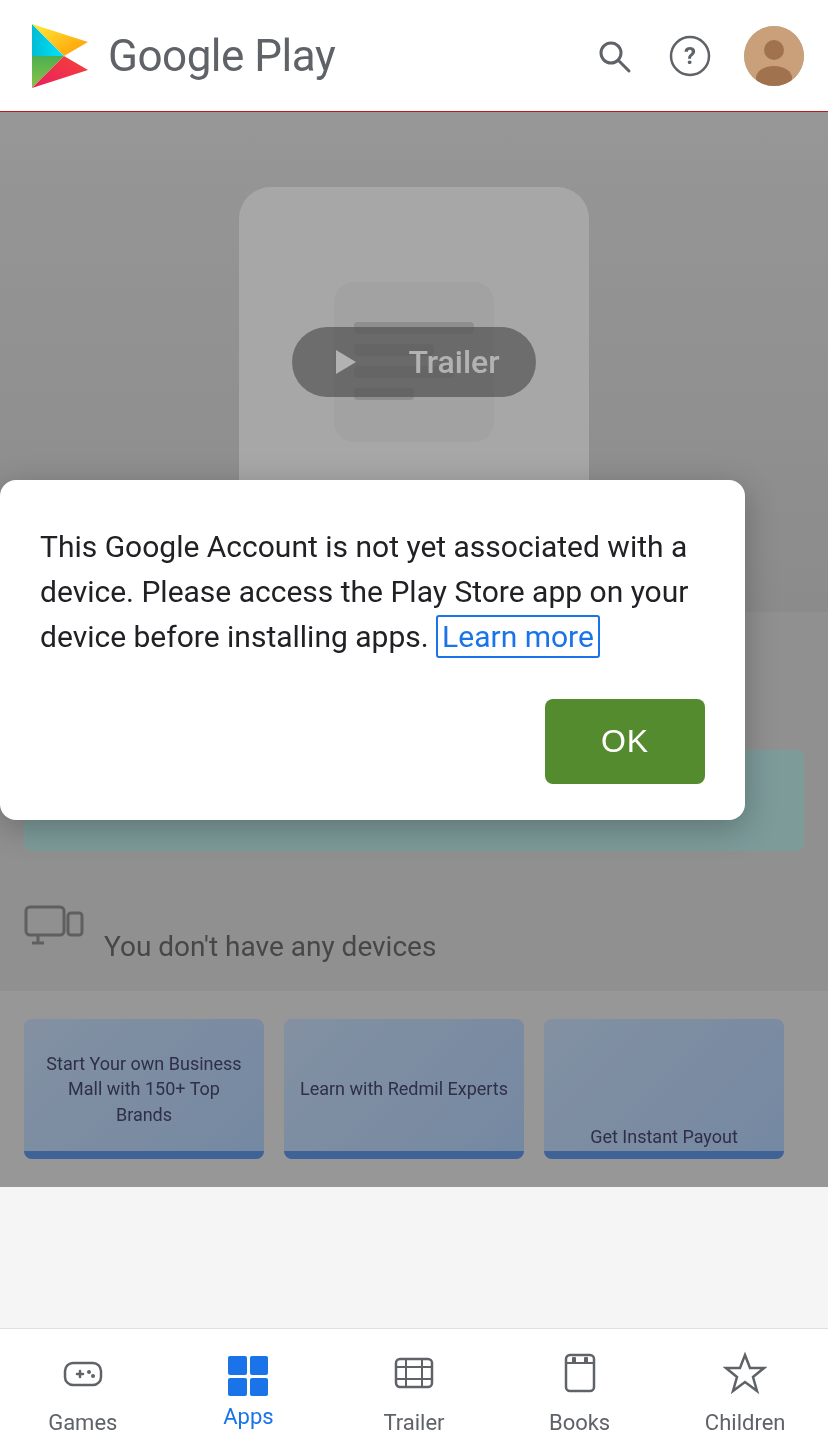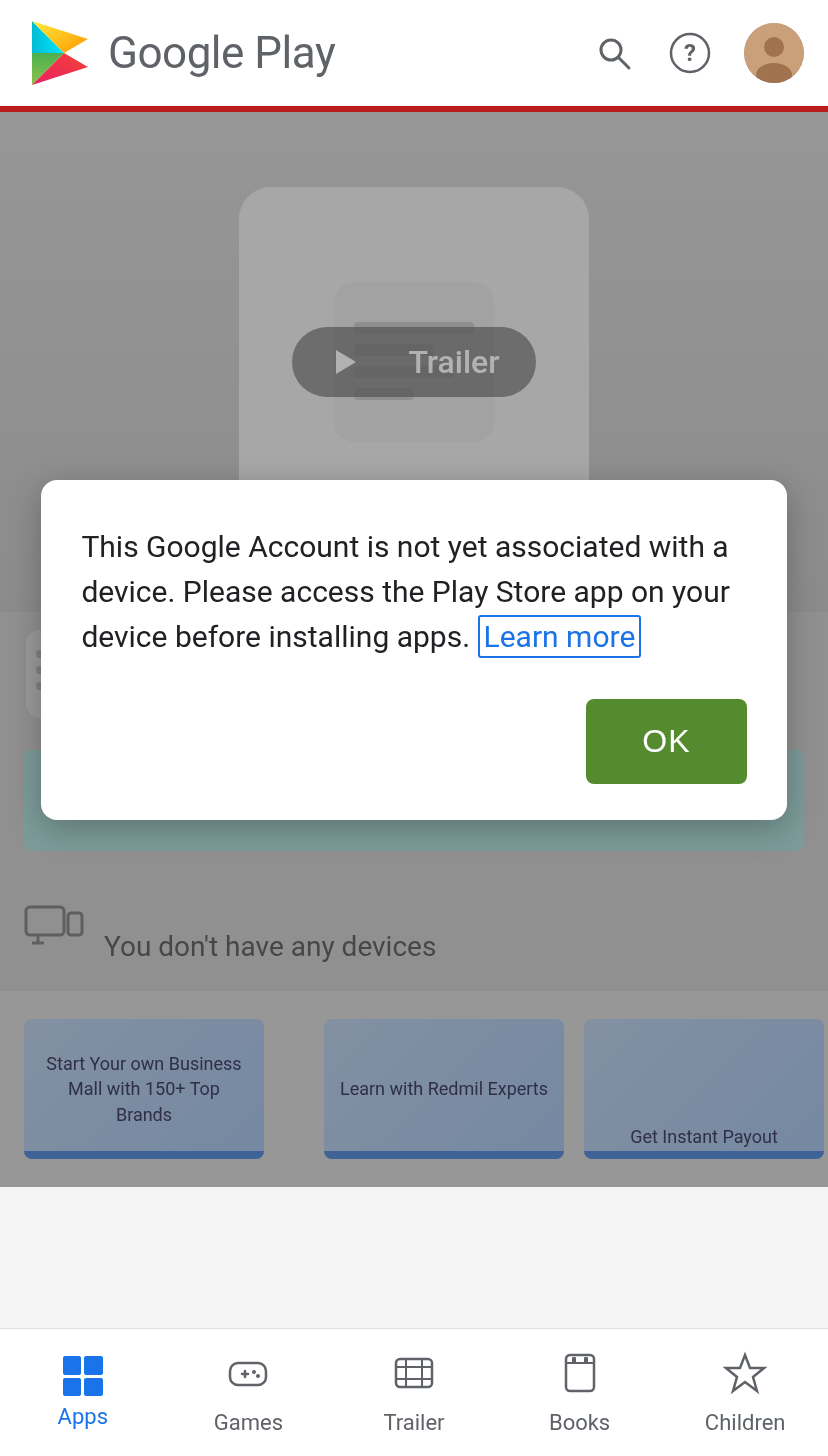--- a/index.html
+++ b/index.html
@@ -13,21 +13,21 @@
       overflow-x: hidden;
     }
 
     
     .header {
       display: flex;
       align-items: center;
       background: #fff;
       padding: 0 24px;
       height: 112px;
-      border-bottom: 6px solid #b91c1c;
+      border-bottom: 1px solid #b91c1c;
       position: relative;
       z-index: 10;
     }
     .header-logo {
       display: flex;
       align-items: center;
       gap: 12px;
     }
     .play-triangle {
       width: 72px;
@@ -183,21 +183,20 @@
       height: 140px;
       border-radius: 8px;
       overflow: hidden;
       position: relative;
     }
     .screenshot-thumb-1 {
       background: linear-gradient(135deg, #bbcfe8 0%, #a8c4e8 100%);
     }
     .screenshot-thumb-2 {
       background: linear-gradient(135deg, #bbcfe8 0%, #a8c4e8 100%);
-      margin-left: 40px;
     }
     .screenshot-thumb-3 {
       background: linear-gradient(135deg, #bbcfe8 0%, #a8c4e8 100%);
     }
     .screenshot-bar {
       position: absolute;
       bottom: 0;
       left: 0;
       right: 0;
       height: 8px;
@@ -266,21 +265,20 @@
 
     
     .dialog-container {
       position: absolute;
       top: 0;
       left: 0;
       right: 0;
       bottom: 0;
       display: flex;
       align-items: center;
-      justify-content: center;
       z-index: 60;
     }
     .dialog {
       background: #fff;
       border-radius: 16px;
       padding: 44px 40px 36px 40px;
       max-width: 750px;
       width: 90%;
       box-shadow: 0 8px 32px rgba(0,0,0,0.25);
     }
@@ -463,46 +461,46 @@
         </p>
         <div class="dialog-actions">
           <button class="ok-button">OK</button>
         </div>
       </div>
     </div>
   </div>
 </div>
 
 <nav class="bottom-nav">
+  <div class="nav-item">
+    <span class="nav-icon">
+      <svg width="44" height="44" viewBox="0 0 44 44" fill="none">
+        <rect x="4" y="12" width="36" height="22" rx="8" stroke="#5f6368" stroke-width="2.5" fill="none"></rect>
+        <line x1="16" y1="23" x2="22" y2="23" stroke="#5f6368" stroke-width="2.5" stroke-linecap="round"></line>
+        <line x1="19" y1="20" x2="19" y2="26" stroke="#5f6368" stroke-width="2.5" stroke-linecap="round"></line>
+        <circle cx="28" cy="21" r="2" fill="#5f6368"></circle>
+        <circle cx="32" cy="25" r="2" fill="#5f6368"></circle>
+      </svg>
+    </span>
+    <span class="nav-label">Games</span>
+  </div>
   <div class="nav-item active">
     <span class="nav-icon">
       <div class="nav-apps-grid">
         <div class="nav-apps-dot"></div>
         <div class="nav-apps-dot"></div>
         <div class="nav-apps-dot"></div>
         <div class="nav-apps-dot"></div>
       </div>
     </span>
     <span class="nav-label" style="color:#1a73e8;">Apps</span>
   </div>
   <div class="nav-item">
     <span class="nav-icon">
       <svg width="44" height="44" viewBox="0 0 44 44" fill="none">
-        <rect x="4" y="12" width="36" height="22" rx="8" stroke="#5f6368" stroke-width="2.5" fill="none"></rect>
-        <line x1="16" y1="23" x2="22" y2="23" stroke="#5f6368" stroke-width="2.5" stroke-linecap="round"></line>
-        <line x1="19" y1="20" x2="19" y2="26" stroke="#5f6368" stroke-width="2.5" stroke-linecap="round"></line>
-        <circle cx="28" cy="21" r="2" fill="#5f6368"></circle>
-        <circle cx="32" cy="25" r="2" fill="#5f6368"></circle>
-      </svg>
-    </span>
-    <span class="nav-label">Games</span>
-  </div>
-  <div class="nav-item">
-    <span class="nav-icon">
-      <svg width="44" height="44" viewBox="0 0 44 44" fill="none">
         <rect x="4" y="8" width="36" height="28" rx="4" stroke="#5f6368" stroke-width="2.5" fill="none"></rect>
         <line x1="4" y1="16" x2="40" y2="16" stroke="#5f6368" stroke-width="2"></line>
         <line x1="4" y1="28" x2="40" y2="28" stroke="#5f6368" stroke-width="2"></line>
         <line x1="14" y1="8" x2="14" y2="36" stroke="#5f6368" stroke-width="2"></line>
         <line x1="30" y1="8" x2="30" y2="36" stroke="#5f6368" stroke-width="2"></line>
       </svg>
     </span>
     <span class="nav-label">Trailer</span>
   </div>
   <div class="nav-item">

